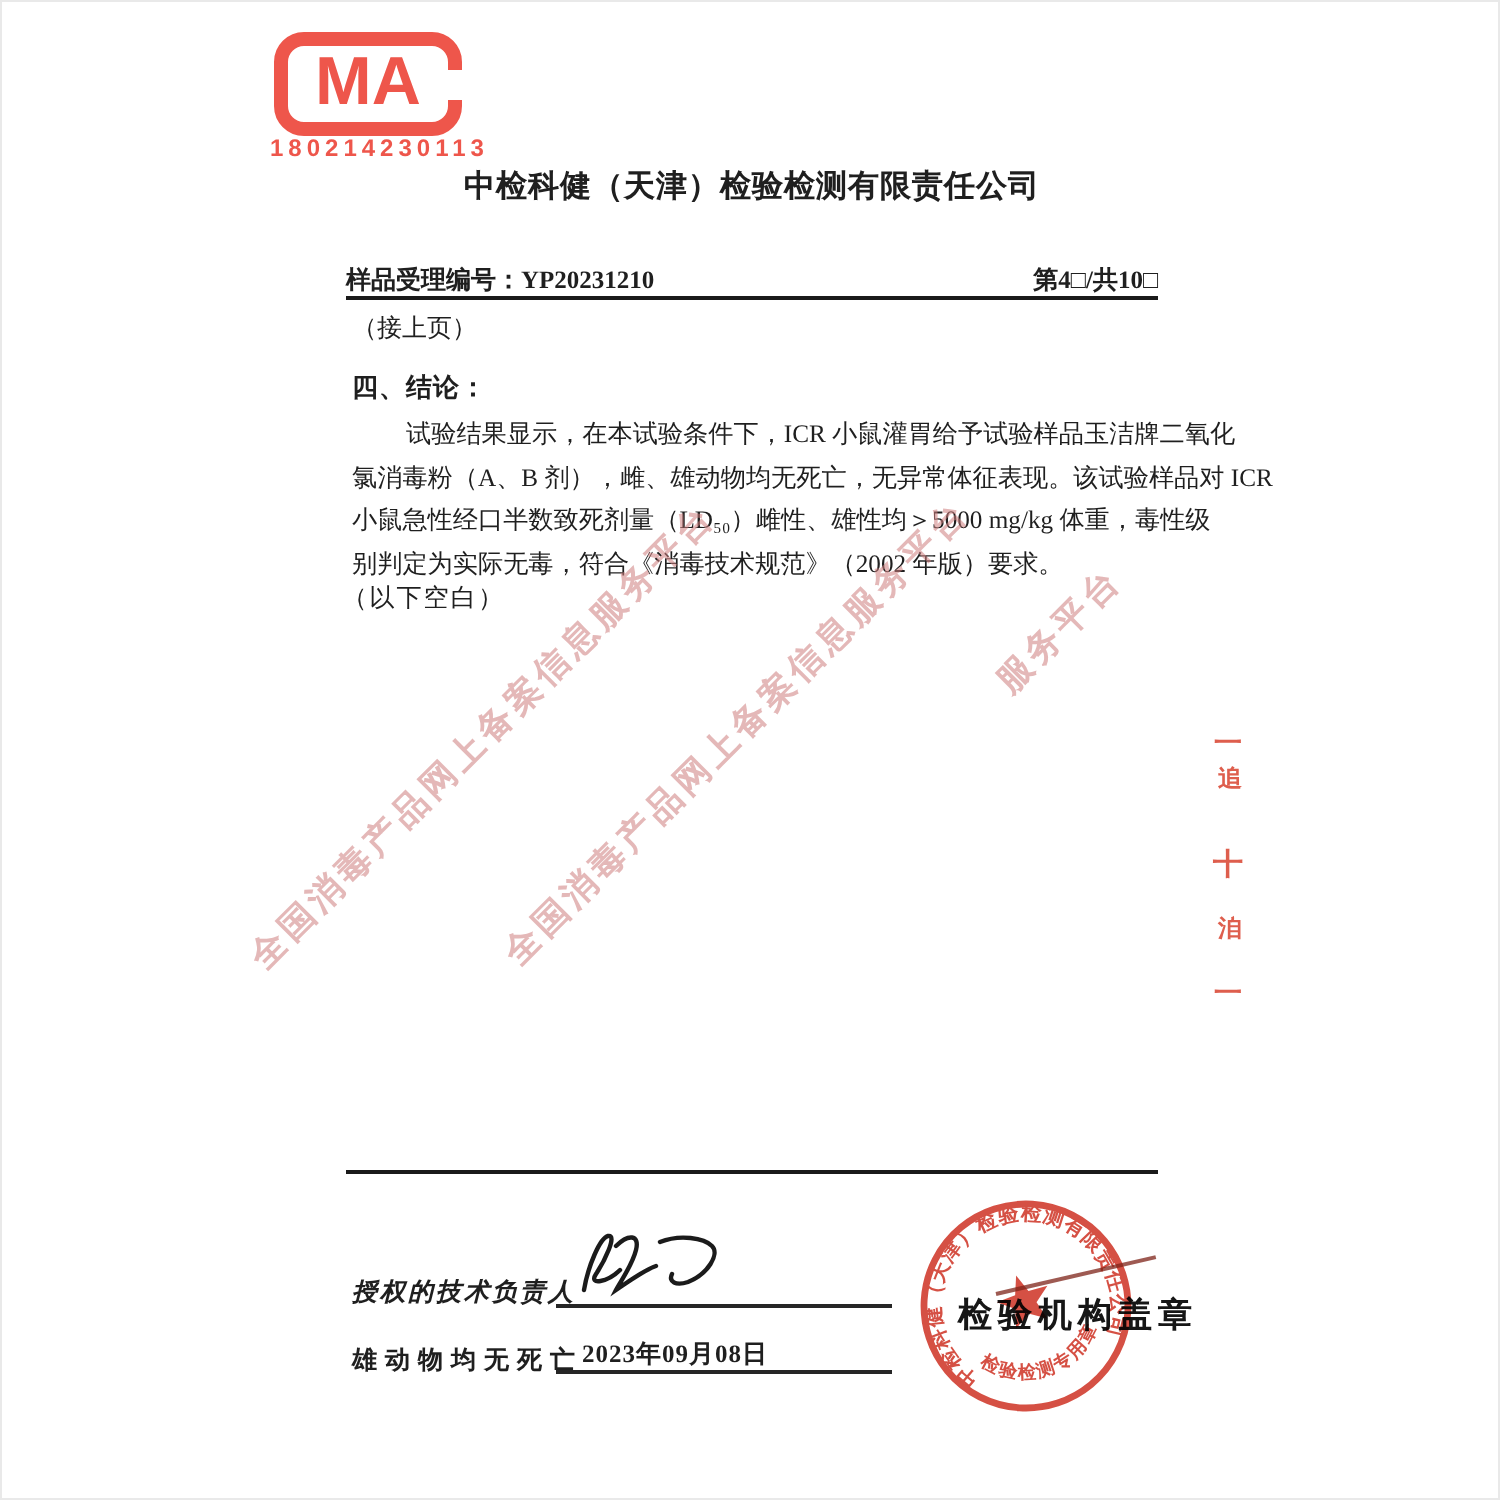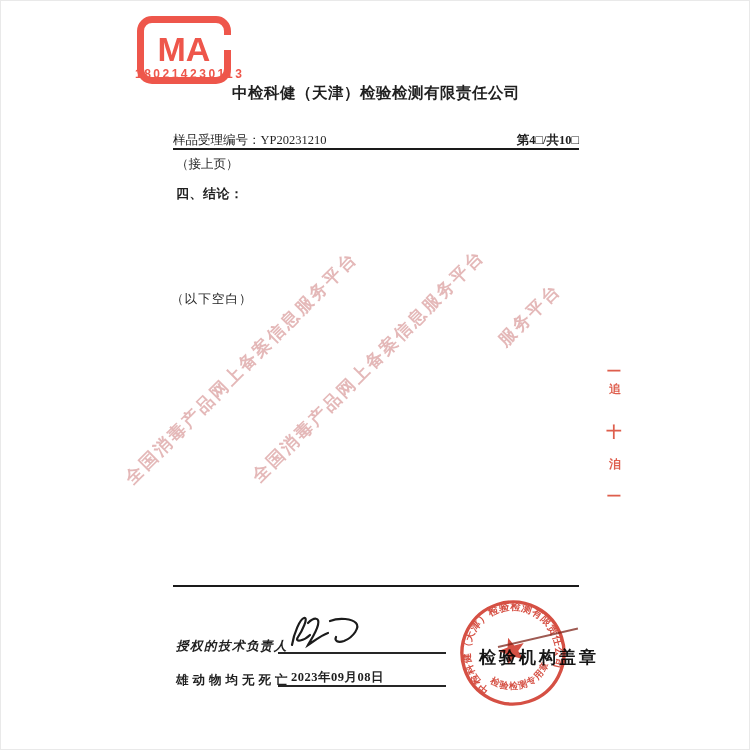--- a/index.html
+++ b/index.html
@@ -4,42 +4,42 @@
 <style>
   html,body{margin:0;padding:0;background:#ffffff;}
   #page{
     position:relative;width:750px;height:750px;background:#ffffff;
     overflow:hidden;box-sizing:border-box;border:1px solid #e9e9e9;
     font-family:"Liberation Serif","DejaVu Serif",serif;color:#1f1f1f;
   }
   .abs{position:absolute;}
   
   .cma-box{
-    left:136px;top:15px;width:94px;height:68px;box-sizing:border-box;
+    left:136px;top:15px;width:94px;height:52px;box-sizing:border-box;
     border:7px solid #ee564b;border-radius:15px;
     display:flex;align-items:center;justify-content:center;
   }
   .cma-letters{
     font-family:"Liberation Sans","DejaVu Sans",sans-serif;
     font-weight:bold;font-size:34px;line-height:1;color:#ee564b;letter-spacing:0px;
     margin-top:-2px;
   }
   .cma-gap{left:219px;top:34px;width:13px;height:15px;background:#ffffff;}
   .cma-number{
     left:134px;top:66px;width:102px;text-align:justify;
     font-family:"Liberation Sans","DejaVu Sans",sans-serif;
     font-weight:bold;font-size:12px;color:#ee564b;letter-spacing:2.5px;white-space:nowrap;
   }
   
   .title-wrap{left:170px;top:82px;width:410px;text-align:center;}
   .company-title{font-size:15.5px;font-weight:bold;letter-spacing:0.5px;}
   .report-title{font-size:15px;font-weight:bold;letter-spacing:2px;margin-top:4px;}
   
   .info-row{left:172px;top:131px;width:406px;display:flex;justify-content:space-between;align-items:flex-end;}
-  .info-left{font-size:12.5px;font-weight:normal;}
+  .info-left{font-size:12.5px;font-weight:bold;}
   .info-left .sample-no{font-family:"Liberation Serif","DejaVu Serif",serif;}
   .info-right{font-size:12.5px;font-weight:bold;font-family:Liberation Serif, serif;}
   .rule{background:#1a1a1a;height:2.4px;}
   .rule-top{left:172px;top:147px;width:406px;}
   .rule-bottom{left:172px;top:584px;width:406px;height:2px;}
   
   .continuation{left:175px;top:155px;font-size:12.5px;}
   .section-title{left:175px;top:184px;font-size:13px;font-weight:bold;letter-spacing:0.5px;}
   .para{left:175px;width:408px;font-size:12.6px;line-height:21.5px;}
   .para .l{white-space:nowrap;}
@@ -99,20 +99,26 @@
 
   <div class="abs info-row">
     <div class="info-left"><span>样品受理编号：</span><span class="sample-no">YP20231210</span></div>
     <div class="info-right">第4□/共10□</div>
   </div>
   <div class="abs rule rule-top"></div>
 
   <div class="abs continuation">（接上页）</div>
   <div class="abs section-title">四、结论：</div>
 
+  <div class="abs para" style="top:206px;">
+    <div class="l indent">试验结果显示，在本试验条件下，ICR 小鼠灌胃给予试验样品玉洁牌二氧化</div>
+    <div class="l">氯消毒粉（A、B 剂），雌、雄动物均无死亡，无异常体征表现。该试验样品对 ICR</div>
+    <div class="l">小鼠急性经口半数致死剂量（LD₅₀）雌性、雄性均＞5000 mg/kg 体重，毒性级</div>
+    <div class="l">别判定为实际无毒，符合《消毒技术规范》（2002 年版）要求。</div>
+  </div>
   <div class="abs blank-note">（以下空白）</div>
 
   <div class="abs wm wm-a">全国消毒产品网上备案信息服务平台</div>
   <div class="abs wm wm-b">全国消毒产品网上备案信息服务平台</div>
   <div class="abs wm wm-frag">服务平台</div>
 
   <div class="abs edge-frag" style="left:600px;top:362px;font-size:14px;">一</div>
   <div class="abs edge-frag" style="left:601px;top:380px;">追</div>
   <div class="abs edge-frag" style="left:600px;top:422px;font-size:15px;">十</div>
   <div class="abs edge-frag" style="left:601px;top:455px;">洎</div>

